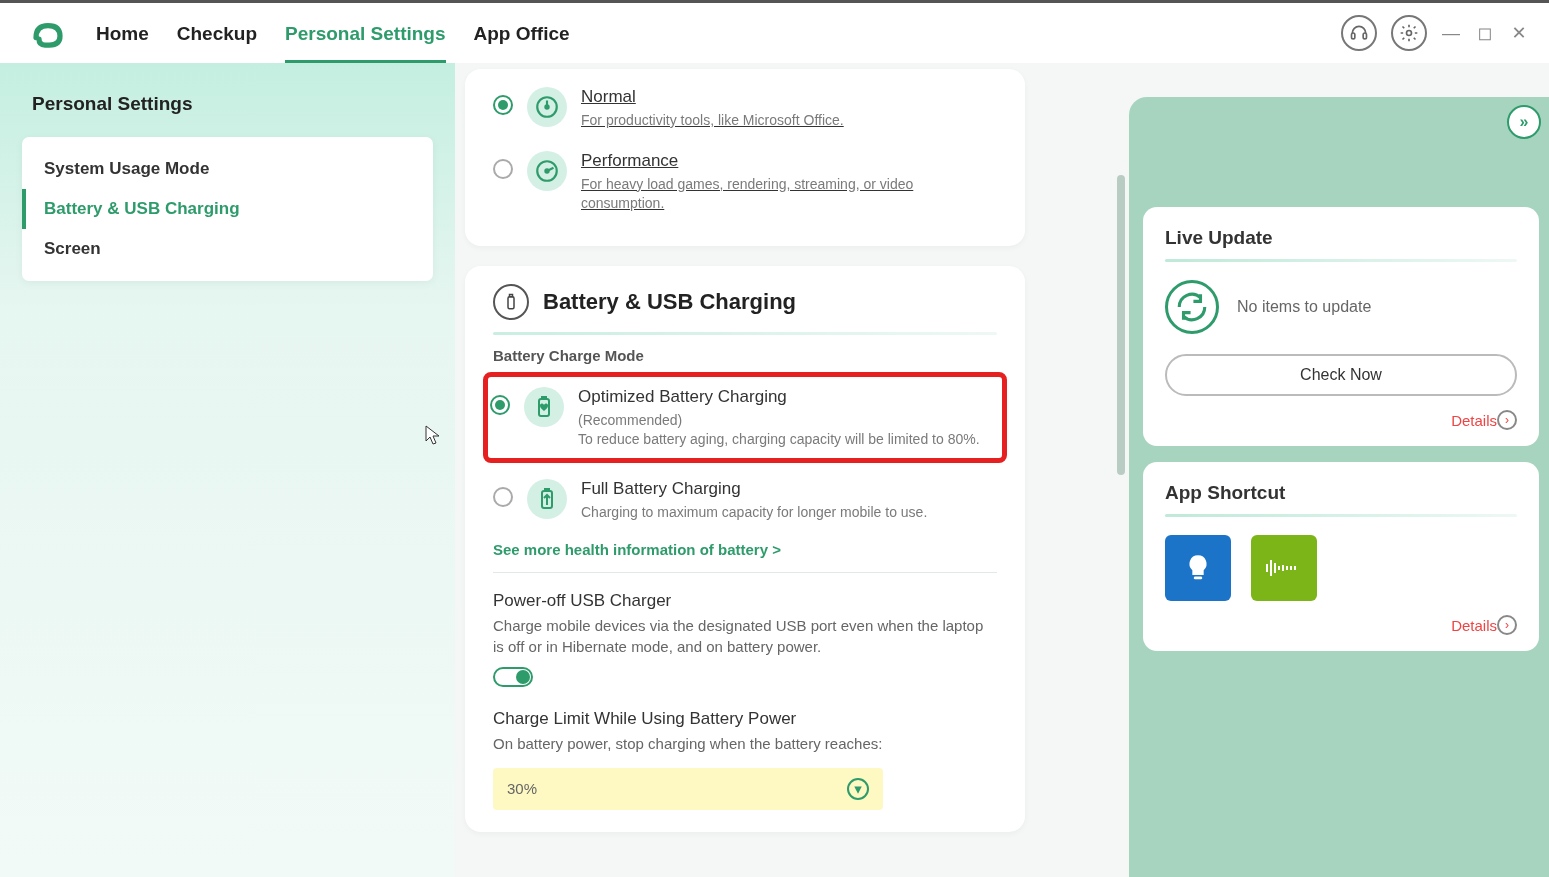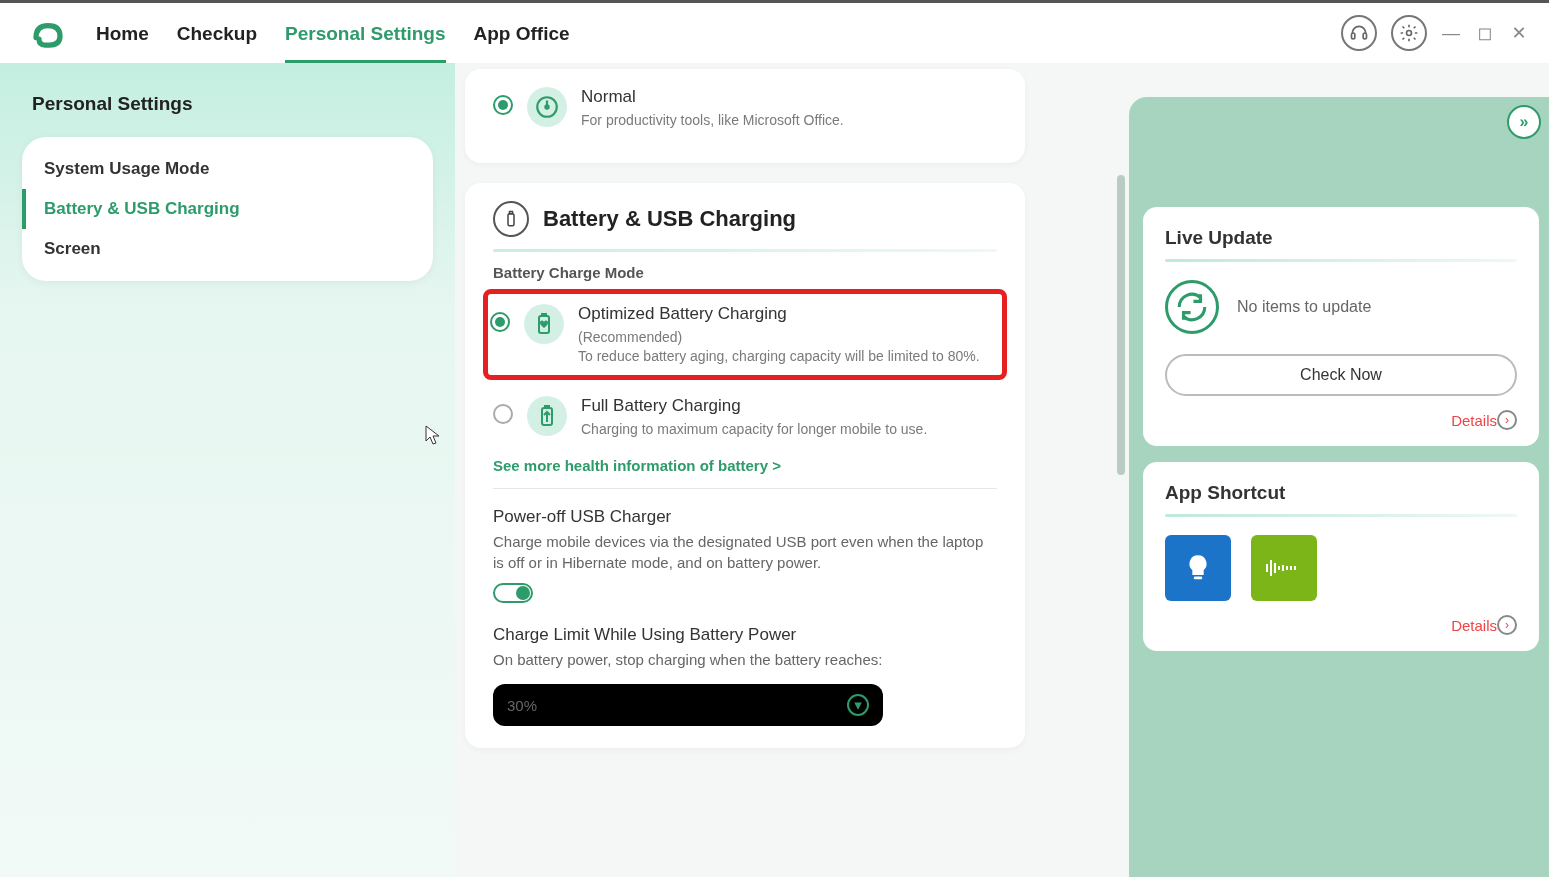--- a/index.html
+++ b/index.html
@@ -73,21 +73,21 @@
     background: linear-gradient(180deg, #c4efe0 0%, #e6f6f0 30%, #f2faf7 100%);
   }
   .sidebar-title {
     font-size: 19px;
     font-weight: 600;
     color: #222;
     margin: 0 0 22px 10px;
   }
   .sidebar-card {
     background: #fff;
-    border-radius: 24px;
+    border-radius: 7px;
     padding: 12px 0;
     box-shadow: 0 2px 8px rgba(0,0,0,0.05);
     border-left: 0;
   }
   .side-item {
     padding: 10px 22px;
     font-size: 17px;
     font-weight: 600;
     color: #333;
     cursor: pointer;
@@ -153,21 +153,21 @@
     width: 40px; height: 20px; border: 2px solid #2e9b6b; border-radius: 12px;
     position: relative; cursor: pointer; margin-top:10px;
   }
   .toggle .knob {
     position: absolute; right: 1px; top: 1px; width: 14px; height: 14px;
     background: #2e9b6b; border-radius: 50%;
   }
   .dropdown {
     margin-top: 14px;
     width: 390px; height: 42px;
-    background: #000000; border-radius: 12px;
+    background: #fef9c3; border-radius: 4px;
     display:flex;align-items:center;justify-content:space-between;
     padding: 0 14px; color:#666; font-size:15px; cursor:pointer;
   }
   .dd-caret{
     width:22px;height:22px;border:2px solid #2e9b6b;border-radius:50%;
     display:flex;align-items:center;justify-content:center;color:#2e9b6b;
   }
   .rightcol {
     width: 420px;
     background: #a6d4bf;
@@ -263,33 +263,47 @@
       <div class="side-item">Screen</div>
     </div>
     <svg class="cursor" viewBox="0 0 16 22">
         <path d="M1 1 L1 16 L5 12 L8 19 L11 18 L8 11 L14 11 Z" fill="#fff" stroke="#333" stroke-width="1"></path>
       </svg>
   </div>
 
   <div class="main">
     <div class="scrollbar-fake"></div>
 
-    <div class="card" style="margin-top:6px;padding-top:8px;">
+    <div class="card" style="margin-top:6px;padding-top:8px;text-decoration:underline;">
       <div class="opt-row">
         <div class="radio checked"></div>
         <div class="opt-icon">
           <svg width="26" height="26" viewBox="0 0 24 24" fill="none" stroke="#2e9b6b" stroke-width="2">
               <circle cx="12" cy="12" r="9"></circle>
               <path d="M12 12 L12 6"></path>
               <circle cx="12" cy="12" r="1.5" fill="#2e9b6b"></circle>
             </svg>
         </div>
         <div class="opt-body">
           <div class="opt-title">Normal</div>
           <div class="opt-desc">For productivity tools, like Microsoft Office.</div>
+        </div>
+      </div>
+      <div class="opt-row">
+        <div class="radio"></div>
+        <div class="opt-icon">
+          <svg width="26" height="26" viewBox="0 0 24 24" fill="none" stroke="#2e9b6b" stroke-width="2">
+              <circle cx="12" cy="12" r="9"></circle>
+              <path d="M12 12 L18 9"></path>
+              <circle cx="12" cy="12" r="1.5" fill="#2e9b6b"></circle>
+            </svg>
+        </div>
+        <div class="opt-body">
+          <div class="opt-title">Performance</div>
+          <div class="opt-desc">For heavy load games, rendering, streaming, or video consumption.</div>
         </div>
       </div>
     </div>
 
     <div class="card">
       <div class="section-head">
         <div class="section-icon">
           <svg width="18" height="18" viewBox="0 0 24 24" fill="none" stroke="#444" stroke-width="2">
               <rect x="8" y="5" width="8" height="16" rx="2"></rect>
               <rect x="10" y="2" width="4" height="3"></rect>

